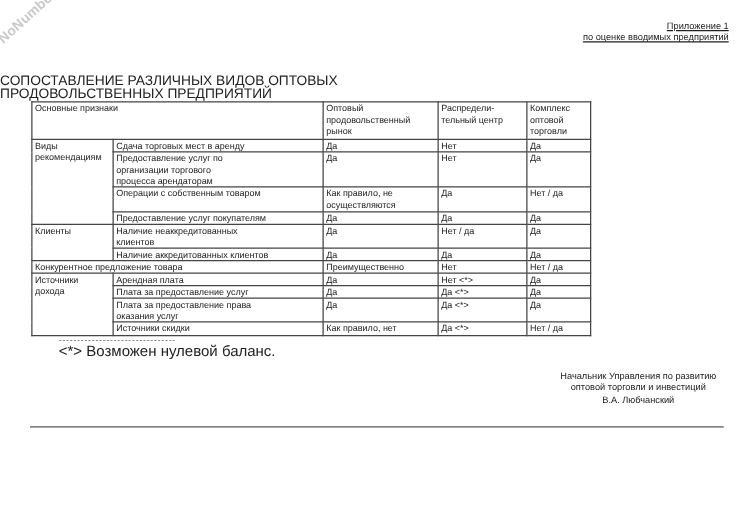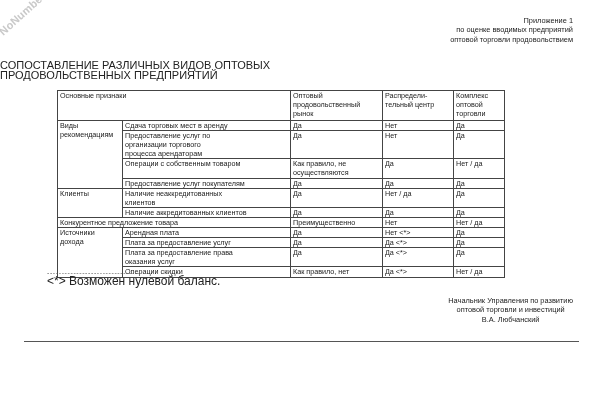--- a/index.html
+++ b/index.html
@@ -1,37 +1,36 @@
 <!DOCTYPE html>
 <html><head>
 <meta charset="utf-8">
 <style>
   html, body { margin:0; padding:0; background:#fff; }
   body { width:600px; height:420px; position:relative; overflow:hidden;
          font-family:"Liberation Sans", sans-serif; color:#222; font-size:7.2px; line-height:9.2px; }
   .watermark { position:absolute; left:-2px; top:30px; transform:rotate(-42deg); transform-origin:left top;
                font-size:11px; font-weight:bold; color:#c9c9c9; letter-spacing:0.2px; white-space:nowrap; }
-  .appendix { position:absolute; right:27px; top:16px; text-align:right; font-size:7.4px; line-height:9.4px; }
+  .appendix { position:absolute; right:17px; top:16px; text-align:right; font-size:7.4px; line-height:9.4px;text-decoration:underline; }
   .title { position:absolute; left:0; width:600px; top:61px; text-align:left; font-size:11px; line-height:9.6px; }
-  table.grid { position:absolute; left:25px; top:90px; border-collapse:collapse; table-layout:fixed; width:447px;margin-left:32px; }
+  table.grid { position:absolute; left:25px; top:81px; border-collapse:collapse; table-layout:fixed; width:447px; }
   table.grid td { border:1px solid #444; vertical-align:top; padding:0 2px; font-size:7.2px; line-height:9.1px; }
   .sep { position:absolute; left:47px; top:268px; font-size:7px; letter-spacing:0.6px; color:#555; }
   .note { position:absolute; left:47px; top:277px; font-size:12px; }
   .signature { position:absolute; right:27px; top:296px; text-align:center; font-size:7.4px; line-height:9.4px; }
   .hr { position:absolute; left:24px; width:555px; top:341px; height:1px; background:#555; }
 </style>
 </head>
 <body>
 
 <div class="watermark">NoNumber.ru</div>
 
 <div class="appendix">
   <div>Приложение 1</div>
   <div>по оценке вводимых предприятий</div>
-  <div>оптовой торговли продовольствием</div>
 </div>
 
 <div class="title">
   <div>СОПОСТАВЛЕНИЕ РАЗЛИЧНЫХ ВИДОВ ОПТОВЫХ</div>
   <div>ПРОДОВОЛЬСТВЕННЫХ ПРЕДПРИЯТИЙ</div>
 </div>
 
 <table class="grid">
   <colgroup>
     <col style="width:65px">
@@ -104,21 +103,21 @@
     <td>Да &lt;*&gt;</td>
     <td>Да</td>
   </tr>
   <tr>
     <td style="padding-right:40px">Плата за предоставление права оказания услуг</td>
     <td>Да</td>
     <td>Да &lt;*&gt;</td>
     <td>Да</td>
   </tr>
   <tr>
-    <td>Операции скидки</td>
+    <td>Источники скидки</td>
     <td>Как правило, нет</td>
     <td>Да &lt;*&gt;</td>
     <td>Нет / да</td>
   </tr>
 </tbody>
   </table>
 
 <div class="sep">--------------------------------</div>
 <div class="note">&lt;*&gt; Возможен нулевой баланс.</div>
 

